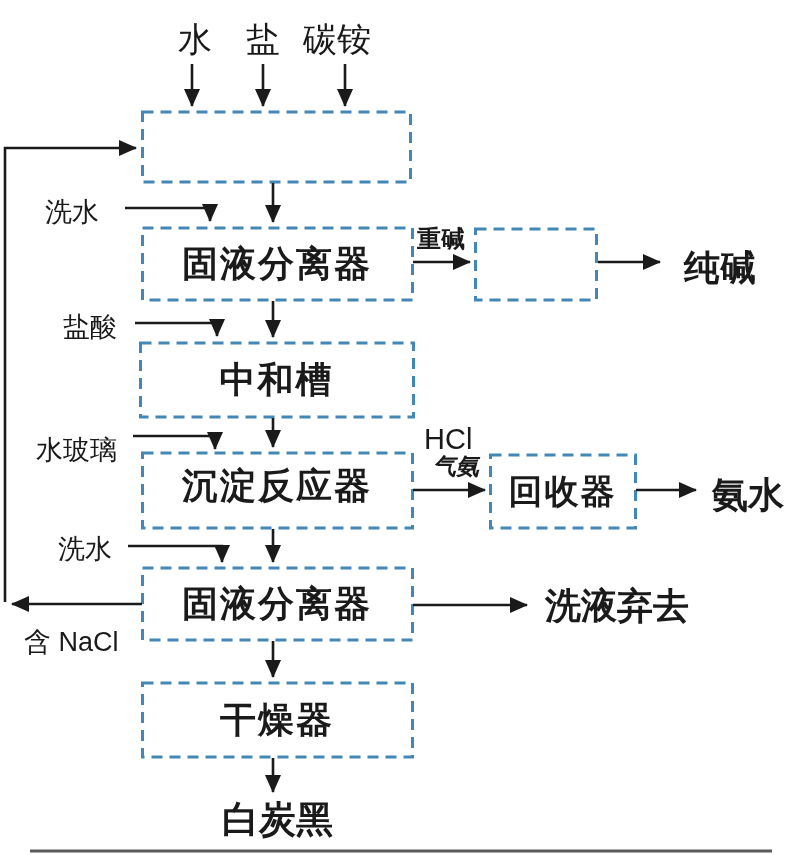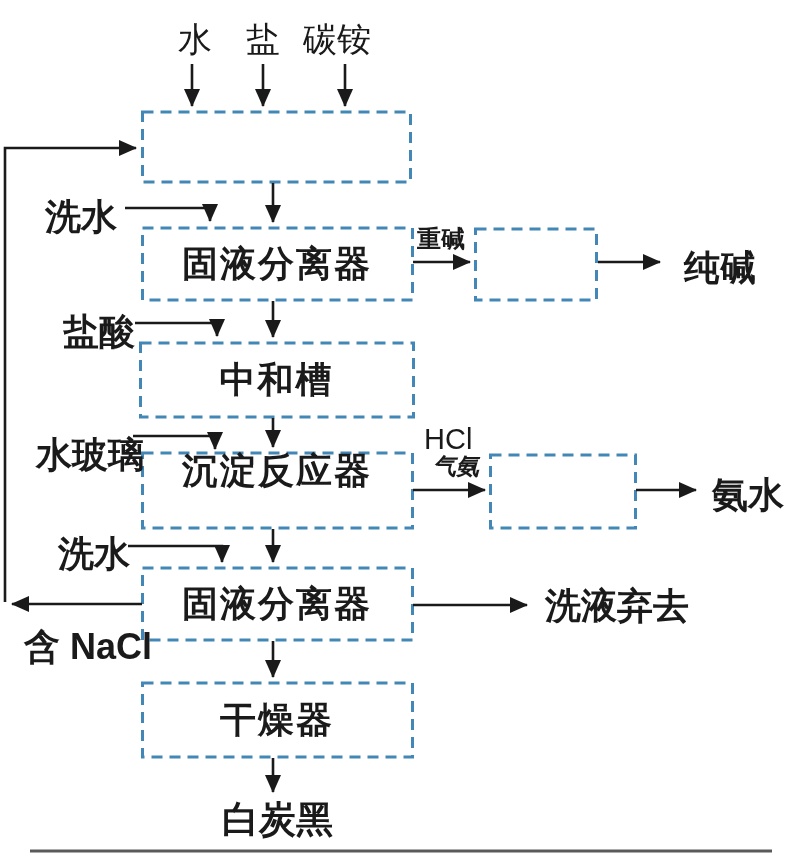--- a/index.html
+++ b/index.html
@@ -17,21 +17,21 @@
   .boxrect{stroke:var(--blue);stroke-width:3;fill:none;stroke-dasharray:11 7;}
   .bottombar{stroke:#5a5a5a;stroke-width:3;fill:none;}
   .boxlabel{
     position:absolute;display:flex;align-items:center;justify-content:center;
     font-weight:700;font-size:36px;letter-spacing:2px;white-space:nowrap;
   }
   .boxlabel.small{font-size:34px;}
   .lbl{position:absolute;white-space:nowrap;line-height:1;}
   .lbl.big{font-size:34px;font-weight:400;}
   .lbl.out{font-size:36px;font-weight:700;}
-  .lbl.side{font-size:36px;font-weight:700;}
+  .lbl.side{font-size:27px;font-weight:400;}
   .lbl.stream{font-size:24px;font-weight:700;}
   .lbl.hcl{font-size:29px;font-weight:400;}
   .lbl.gas{font-size:23px;font-weight:700;font-style:italic;}
 </style>
 </head>
 <body>
 
 <div class="stage">
 
   <svg class="wires" viewBox="0 0 800 855" aria-hidden="true">
@@ -77,23 +77,24 @@
 
     <path class="bottombar" d="M30,851 H772"></path>
   </svg>
 
   <div class="lbl big" style="left:178px;top:22px;">水</div>
   <div class="lbl big" style="left:246px;top:22px;">盐</div>
   <div class="lbl big" style="left:303px;top:22px;">碳铵</div>
 
   <div class="boxlabel" style="left:142px;top:228px;width:270px;height:72px;">固液分离器</div>
   <div class="boxlabel" style="left:140px;top:343px;width:273px;height:74px;">中和槽</div>
-  <div class="boxlabel" style="left:142px;top:434px;width:270px;height:75px;">沉淀反应器</div>
+  <div class="boxlabel" style="left:142px;top:449px;width:270px;height:75px;">沉淀反应器</div>
   <div class="boxlabel" style="left:142px;top:568px;width:270px;height:72px;">固液分离器</div>
   <div class="boxlabel" style="left:142px;top:683px;width:270px;height:74px;">干燥器</div>
+  <div class="boxlabel small" style="left:490px;top:455px;width:145px;height:73px;">回收器</div>
 
   <div class="lbl side" style="left:45px;top:199px;">洗水</div>
   <div class="lbl side" style="left:63px;top:314px;">盐酸</div>
   <div class="lbl side" style="left:36px;top:437px;">水玻璃</div>
   <div class="lbl side" style="left:58px;top:536px;">洗水</div>
   <div class="lbl side" style="left:24px;top:629px;">含 NaCl</div>
 
   <div class="lbl stream" style="left:417px;top:227px;">重碱</div>
   <div class="lbl hcl" style="left:424px;top:425px;">HCl</div>
   <div class="lbl gas" style="left:433px;top:455px;">气氨</div>

